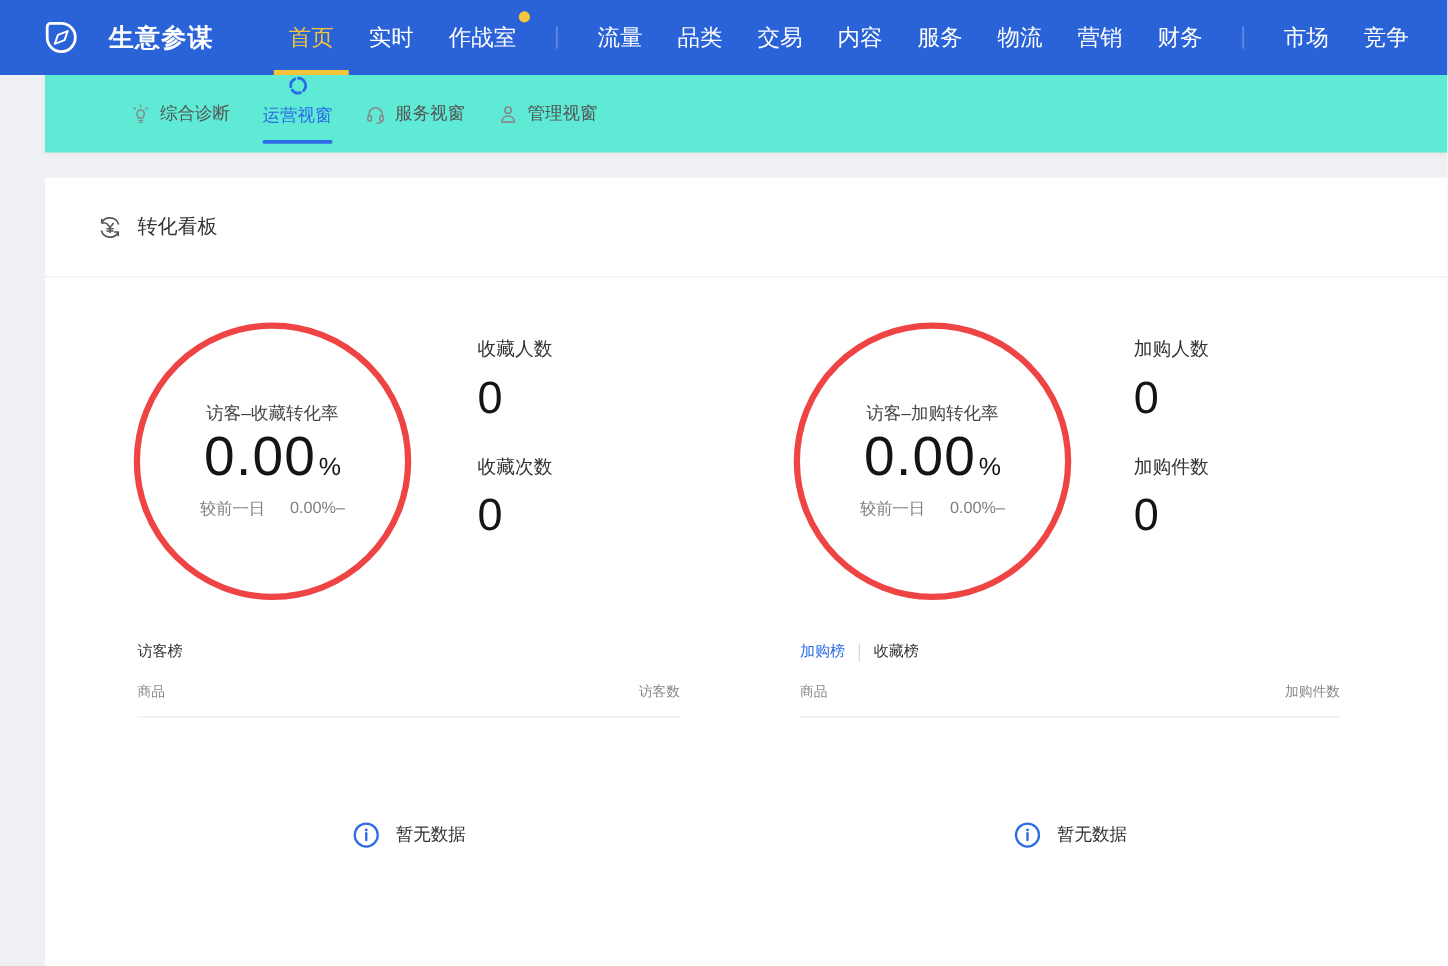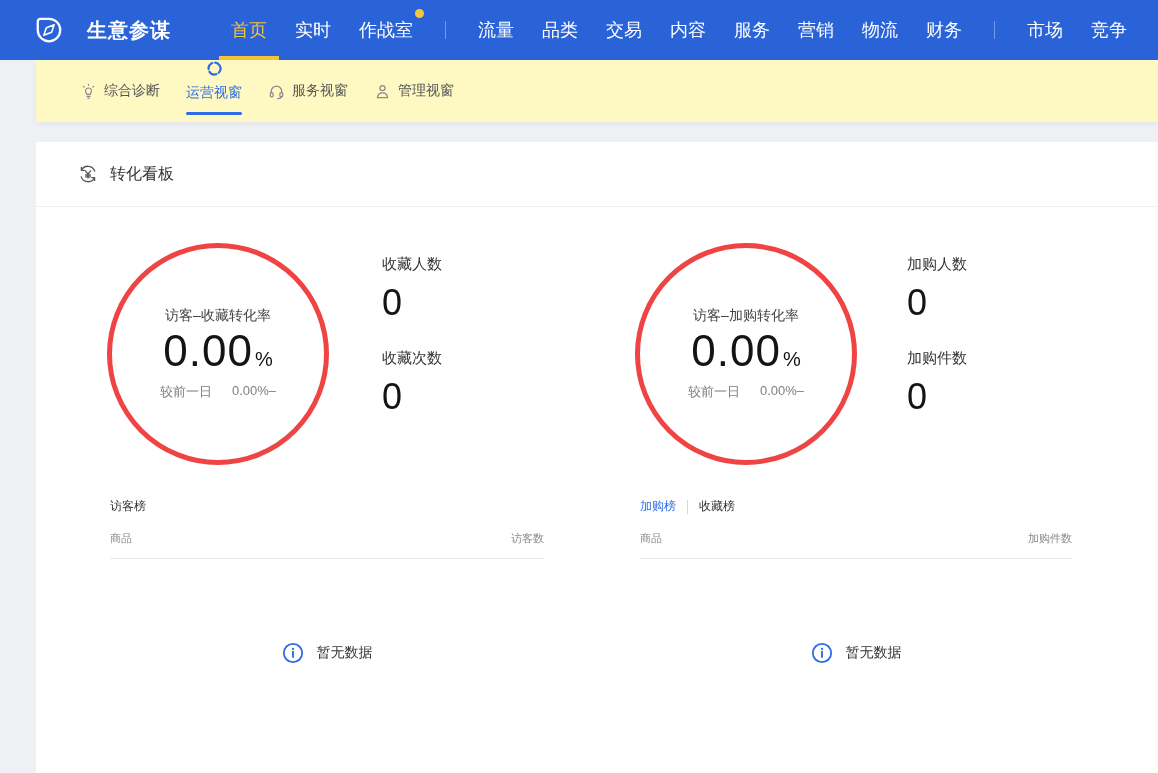--- a/index.html
+++ b/index.html
@@ -18,34 +18,34 @@
   .nav-list { display:flex; align-items:center; height:60px; margin-left:46px; }
   .nav-item { position:relative; height:60px; display:flex; align-items:center;
     padding:0 14px; color:#fff; font-size:18px; font-weight:500; cursor:pointer; white-space:nowrap; }
   .nav-item.gold { color:#F3C43A; }
   .nav-underline { position:absolute; left:2px; right:2px; bottom:0; height:4px; background:#F3C43A; }
   .badge-dot { position:absolute; top:9px; right:3px; width:9px; height:9px; border-radius:50%; background:#F6C63C; }
   .nav-divider { width:1px; height:18px; background:rgba(255,255,255,.35); margin:0 18px; flex:none; }
   .nav-divider.last { margin-left:26px; }
 
   
-  .tabbar { position:absolute; top:60px; left:36px; right:0; height:62px; background:#fef9c3;
-    box-shadow:0 2px 5px rgba(0,0,0,.05); display:flex; align-items:center; padding-left:44px; }
+  .tabbar { position:absolute; top:60px; left:36px; right:0; height:62px; background:#5eead4;
+    box-shadow:0 2px 5px rgba(0,0,0,.05); display:flex; align-items:center; padding-left:68px; }
   .tab { position:relative; display:flex; align-items:center; gap:7px; height:62px;
     margin-right:26px; font-size:14px; color:#555; cursor:pointer; white-space:nowrap; }
   .ticon { width:17px; height:17px; color:#8a8a8a; display:flex; align-items:center; }
   .ticon svg { width:100%; height:100%; }
   .tab.active { color:#2E6BE6;flex-direction:column; }
   .tab.active .ticon { color:#2E6BE6; }
   .tab.active::after { content:""; position:absolute; left:0; right:0; bottom:7px; height:3px;
     border-radius:2px; background:#2E6BE6; }
 
   
   .card { position:absolute; top:142px; left:36px; right:0; bottom:0; background:#fff; }
-  .card-header { height:65px; display:flex; align-items:center; gap:12px; padding-left:42px;
+  .card-header { height:80px; display:flex; align-items:center; gap:12px; padding-left:42px;
     border-bottom:1px solid #F0F0F0; }
   .panel-icon { width:20px; height:20px; color:#555; display:flex; }
   .panel-title { font-size:16px; color:#333; }
 
   
   .gauges { display:flex; padding-top:36px; }
   .g-half { width:561px; display:flex; }
   .g-half.left  { padding-left:71px; }
   .g-half.right { padding-left:38px; }
   .gauge-circle { flex:none; width:222px; height:222px; border:5px solid #ef4444; border-radius:50%;
@@ -111,24 +111,24 @@
     <a class="nav-item">
         <span>交易</span>
       </a>
     <a class="nav-item">
         <span>内容</span>
       </a>
     <a class="nav-item">
         <span>服务</span>
       </a>
     <a class="nav-item">
+        <span>物流</span>
+      </a>
+    <a class="nav-item">
         <span>营销</span>
-      </a>
-    <a class="nav-item">
-        <span>物流</span>
       </a>
     <a class="nav-item">
         <span>财务</span>
       </a>
     <span class="nav-divider"></span>
     <a class="nav-item">
         <span>市场</span>
       </a>
     <a class="nav-item">
         <span>竞争</span>

